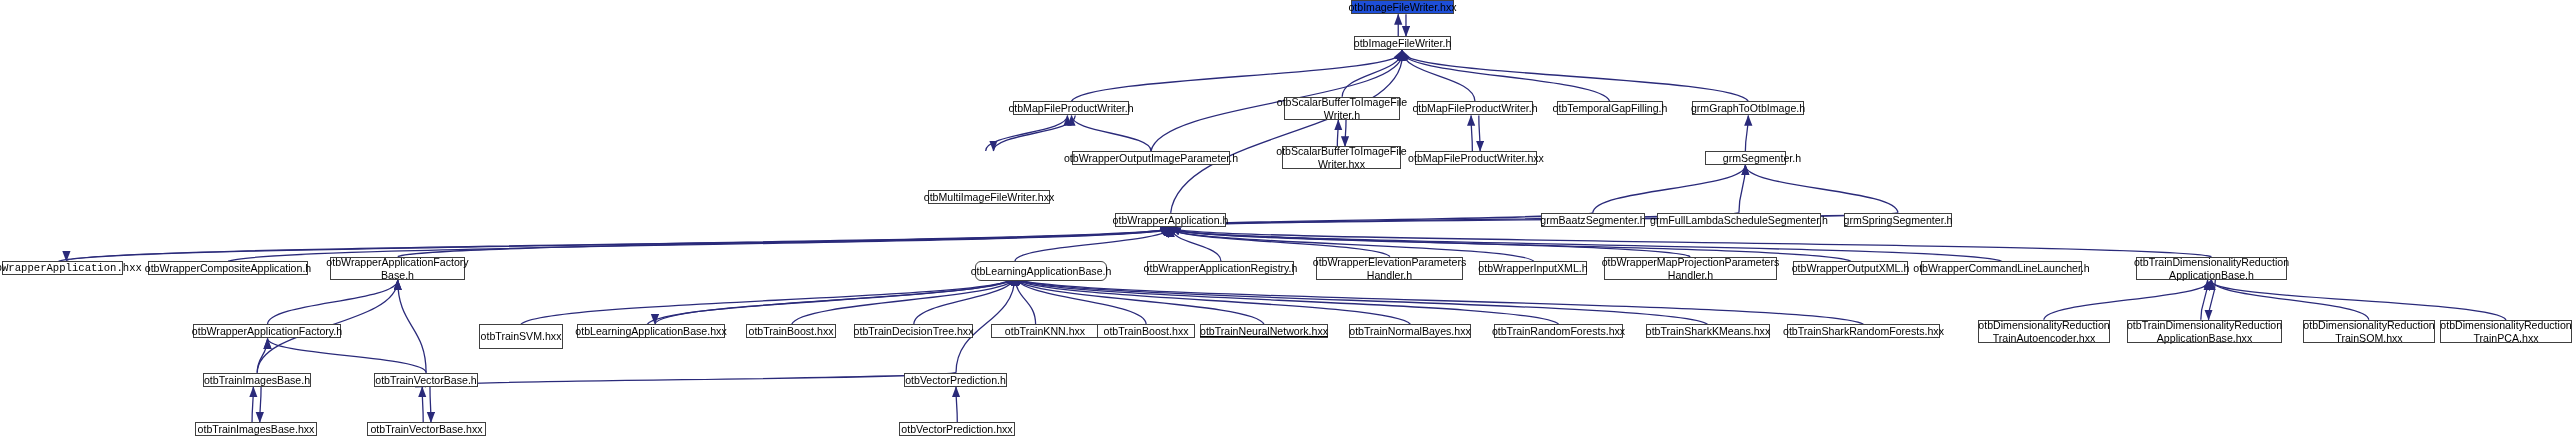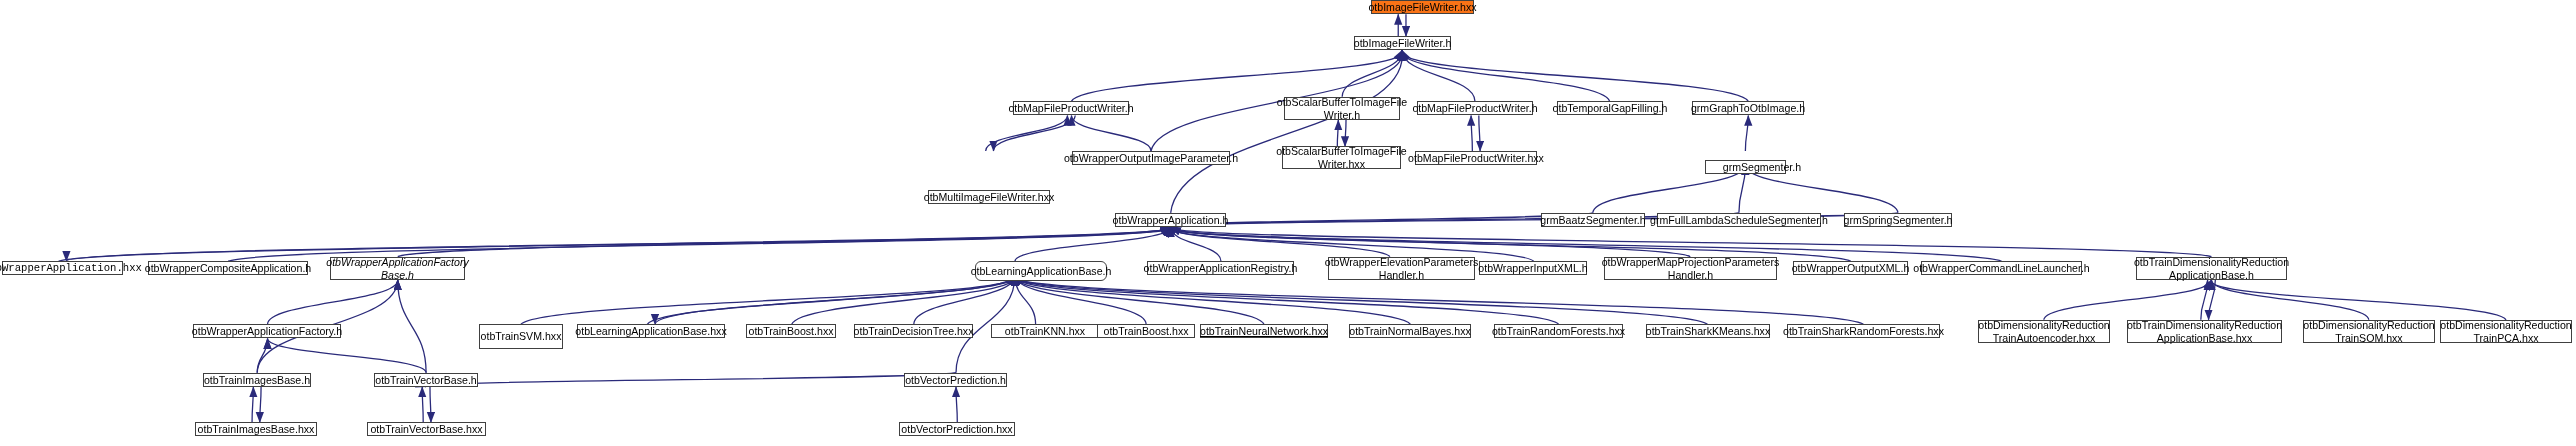--- a/index.html
+++ b/index.html
@@ -33,23 +33,22 @@
     line-height: 1.14;
     display: flex;
     align-items: center;
     justify-content: center;
     text-align: center;
     white-space: pre-line;
     padding: 0.6px 3.2px;
     z-index: 5;
   }
   .node.root {
-    background: #f97316;
+    background: #1d4ed8;
     border-color: #404040;
-    margin-left: 20px;
   }
 </style>
 </head>
 <body>
 
 <div id="graph">
   <svg id="edges" viewBox="0 0 3996 693" xmlns="http://www.w3.org/2000/svg">
     <defs>
       <marker id="arrow" markerWidth="9" markerHeight="9" refX="8" refY="3.2" orient="auto" markerUnits="strokeWidth">
         <path d="M0,0 L8.5,3.2 L0,6.4 z" fill="#2a2a7a"></path>
@@ -128,32 +127,32 @@
     <div class="node" style="left: 1284px; top: 97px; width: 116px; height: 23px;">otbScalarBufferToImageFile
 Writer.h</div>
     <div class="node" style="left: 1417px; top: 101px; width: 116px; height: 14px;">otbMapFileProductWriter.h</div>
     <div class="node" style="left: 1557px; top: 101px; width: 106px; height: 14px;">otbTemporalGapFilling.h</div>
     <div class="node" style="left: 1692px; top: 101px; width: 112px; height: 14px;">grmGraphToOtbImage.h</div>
     <div class="node" style="left: 928px; top: 151px; width: 122px; height: 14px; margin-top: 39px;">otbMultiImageFileWriter.hxx</div>
     <div class="node" style="left: 1072px; top: 151px; width: 158px; height: 14px;">otbWrapperOutputImageParameter.h</div>
     <div class="node" style="left: 1282px; top: 146px; width: 119px; height: 23px;">otbScalarBufferToImageFile
 Writer.hxx</div>
     <div class="node" style="left: 1415px; top: 151px; width: 122px; height: 14px;">otbMapFileProductWriter.hxx</div>
-    <div class="node" style="left: 1705px; top: 160px; width: 81px; height: 14px; padding-left: 36px;">grmSegmenter.h</div>
+    <div class="node" style="left: 1705px; top: 151px; width: 81px; height: 14px; padding-left: 36px;">grmSegmenter.h</div>
     <div class="node" style="left: 1541px; top: 213px; width: 104px; height: 14px;">grmBaatzSegmenter.h</div>
     <div class="node" style="left: 1657px; top: 213px; width: 164px; height: 14px;">grmFullLambdaScheduleSegmenter.h</div>
     <div class="node" style="left: 1844px; top: 213px; width: 108px; height: 14px;">grmSpringSegmenter.h</div>
     <div class="node" style="left: 1115px; top: 213px; width: 111px; height: 14px;">otbWrapperApplication.h</div>
     <div class="node" style="left: 1.9px; top: 261px; width: 121px; height: 14px; font-family: Liberation Mono, monospace;">otbWrapperApplication.hxx</div>
     <div class="node" style="left: 148px; top: 261px; width: 160px; height: 14px;">otbWrapperCompositeApplication.h</div>
-    <div class="node" style="left: 330px; top: 257px; width: 135px; height: 23px; font-style: italic;">otbWrapperApplicationFactory
+    <div class="node" style="left: 330px; top: 257px; width: 135px; height: 23px;">otbWrapperApplicationFactory
 Base.h</div>
     <div class="node" style="left: 975px; top: 261px; width: 132px; height: 20px; border-radius: 6px;">otbLearningApplicationBase.h</div>
     <div class="node" style="left: 1147px; top: 261px; width: 147px; height: 14px;">otbWrapperApplicationRegistry.h</div>
-    <div class="node" style="left: 1316px; top: 257px; width: 147px; height: 23px; margin-left: 12px;">otbWrapperElevationParameters
+    <div class="node" style="left: 1316px; top: 257px; width: 147px; height: 23px;">otbWrapperElevationParameters
 Handler.h</div>
     <div class="node" style="left: 1479px; top: 261px; width: 108px; height: 14px;">otbWrapperInputXML.h</div>
     <div class="node" style="left: 1604px; top: 257px; width: 173px; height: 23px;">otbWrapperMapProjectionParameters
 Handler.h</div>
     <div class="node" style="left: 1793px; top: 261px; width: 115px; height: 14px;">otbWrapperOutputXML.h</div>
     <div class="node" style="left: 1921px; top: 261px; width: 161px; height: 14px;">otbWrapperCommandLineLauncher.h</div>
     <div class="node" style="left: 2136px; top: 257px; width: 151px; height: 23px;">otbTrainDimensionalityReduction
 ApplicationBase.h</div>
     <div class="node" style="left: 193px; top: 324px; width: 148px; height: 14px;">otbWrapperApplicationFactory.h</div>
     <div class="node" style="left: 479px; top: 324px; width: 84px; height: 25px;">otbTrainSVM.hxx</div>

